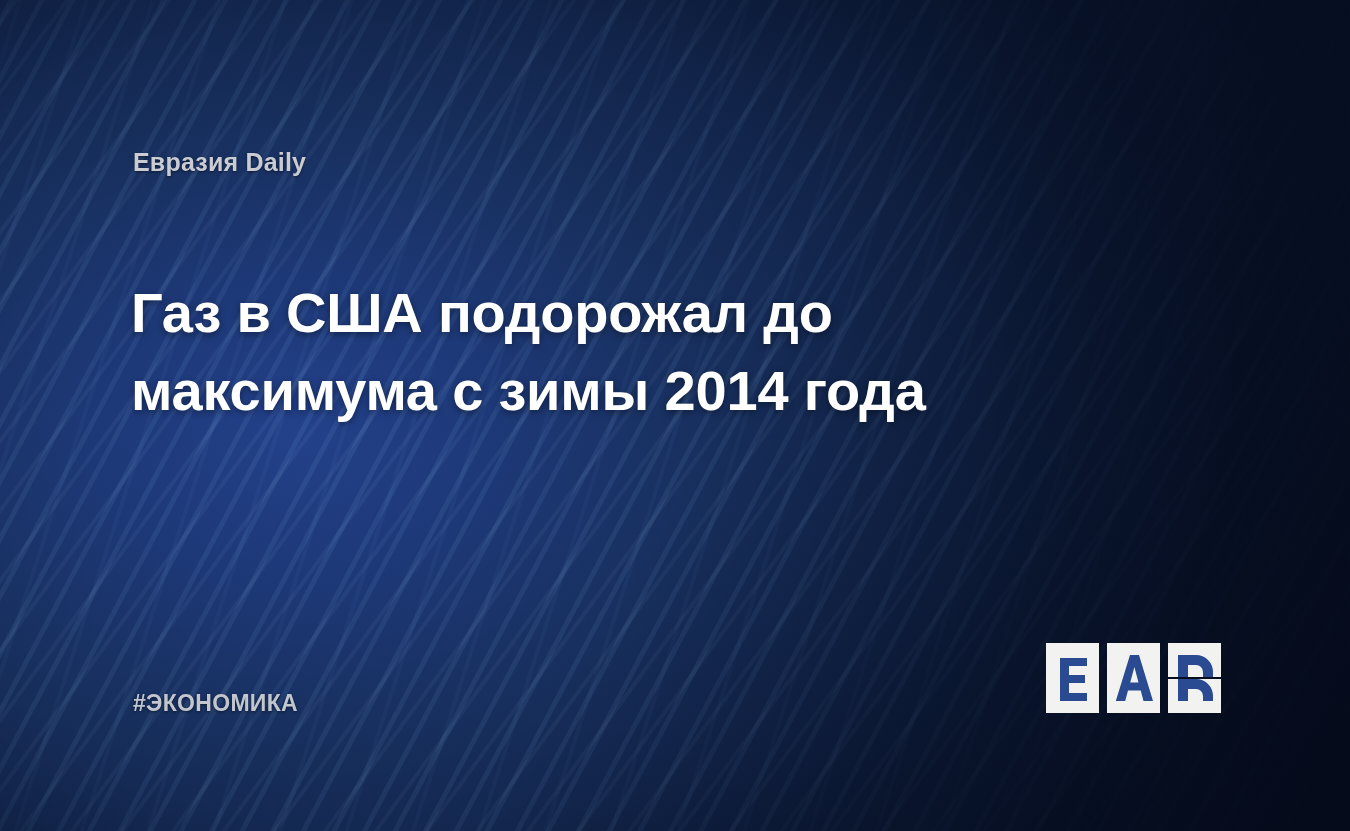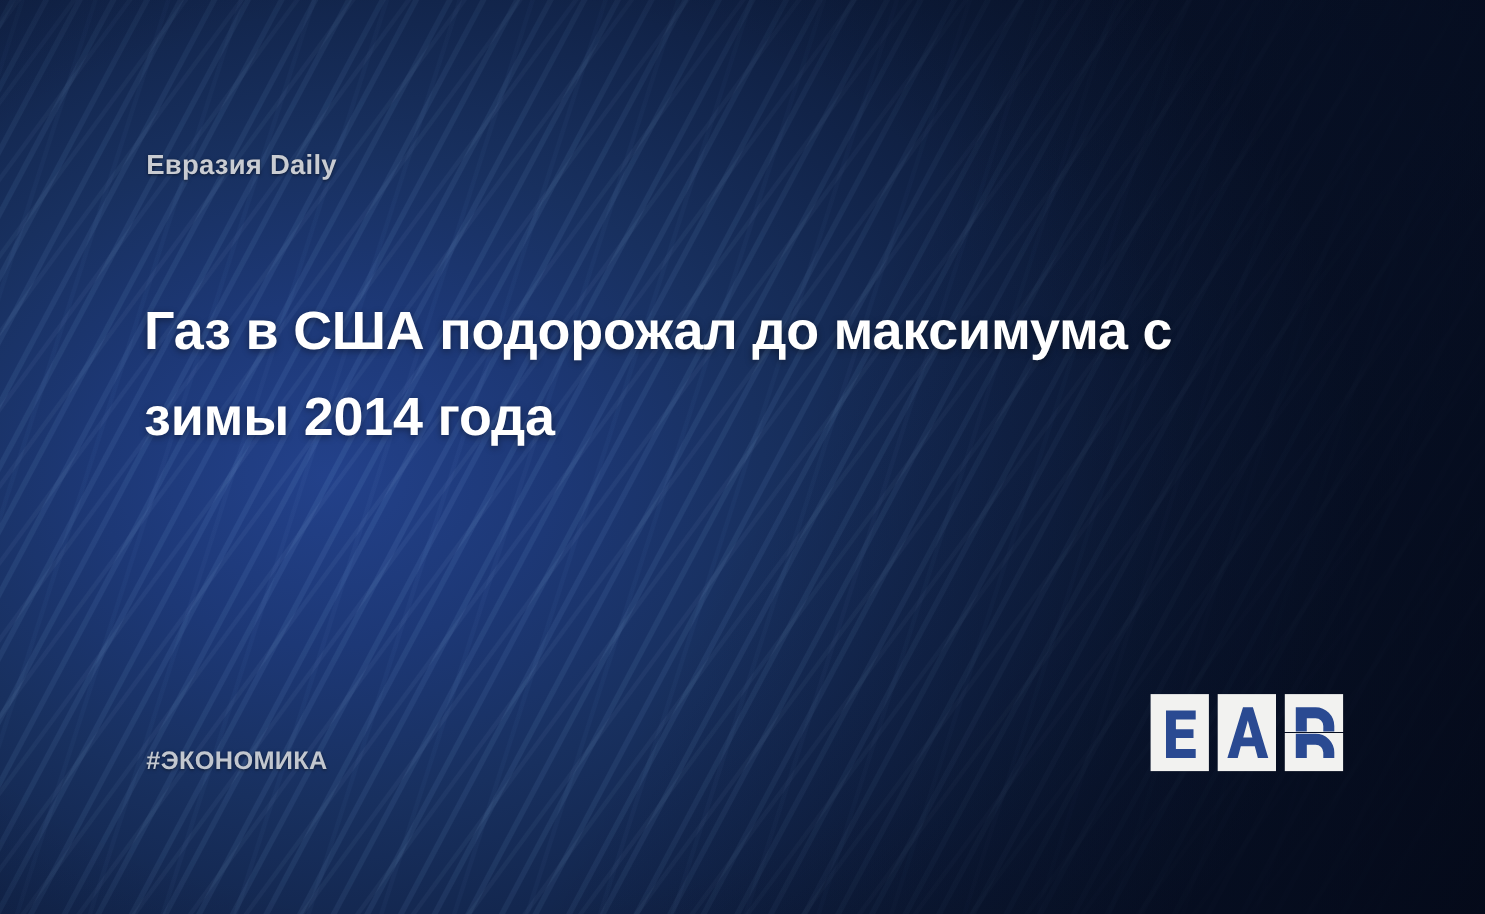--- a/index.html
+++ b/index.html
@@ -107,20 +107,21 @@
     -webkit-mask-image: radial-gradient(ellipse 80% 95% at 24% 54%,
         rgba(0,0,0,1) 0%, rgba(0,0,0,.85) 45%, rgba(0,0,0,.35) 75%, rgba(0,0,0,.08) 100%);
     mask-image: radial-gradient(ellipse 80% 95% at 24% 54%,
         rgba(0,0,0,1) 0%, rgba(0,0,0,.85) 45%, rgba(0,0,0,.35) 75%, rgba(0,0,0,.08) 100%);
   }
 
   
   .content {
     position: absolute;
     inset: 0;
+    margin-top: 12px;
   }
 
   .brand {
     position: absolute;
     left: 133px;
     top: 136px;
     font-size: 25px;
     font-weight: bold;
     letter-spacing: .2px;
     color: #c9ccd2;
@@ -128,21 +129,21 @@
     white-space: nowrap;
   }
 
   .headline {
     position: absolute;
     left: 131px;
     top: 262px;
     width: 1020px;
     margin: 0;
     font-family: "Liberation Sans Narrow", "Liberation Sans", "DejaVu Sans Condensed", sans-serif;
-    font-size: 49px;
+    font-size: 56px;
     line-height: 78px;
     font-weight: bold;
     color: #ffffff;
     letter-spacing: -0.2px;
     text-shadow: 0 2px 7px rgba(0,0,0,.40);
     font-stretch: condensed;
   }
 
   .rubric {
     position: absolute;

